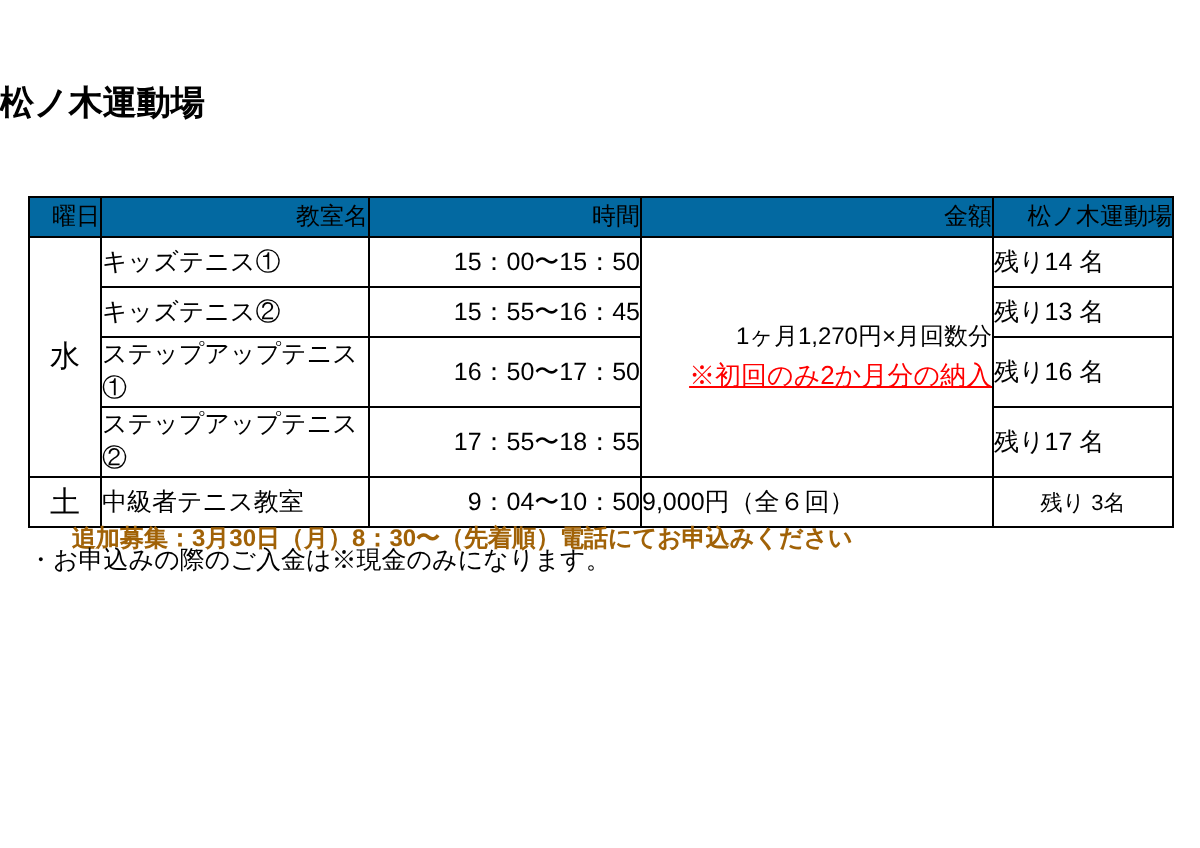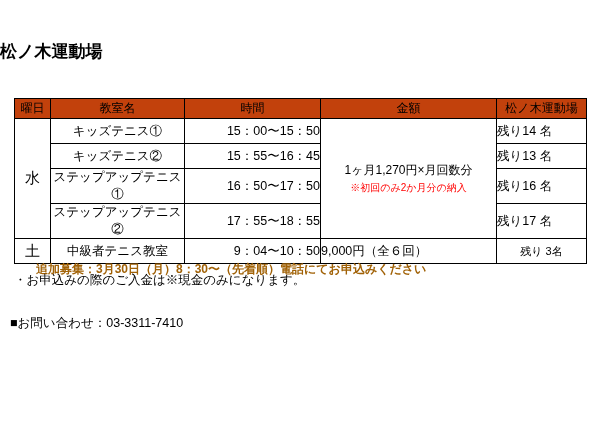--- a/index.html
+++ b/index.html
@@ -54,55 +54,55 @@
     table-layout: fixed;
     font-size: 12px;
   }
   table.schedule th,
   table.schedule td {
     border: 1px solid #000000;
     padding: 0;
     vertical-align: middle;
   }
   table.schedule thead th {
-    background: #c2410c;
+    background: #0369a1;
     font-weight: normal;
-    text-align: center;
+    text-align: right;
     height: 19px;
     font-size: 12px;
   }
   .col-day { width: 36px; }
   .col-class { width: 134px; }
   .col-time { width: 136px; }
   .col-fee { width: 176px; }
   .col-slots { width: 90px; }
 
   td.day {
     text-align: center;
     font-size: 15px;
   }
   td.classname {
     padding-left: 8px;
     font-size: 12.5px;
     height: 24px;
-    text-align: center;
   }
   td.time {
     text-align: right;
     font-size: 12.5px;
   }
   td.fee {
-    text-align: center;
+    text-align: right;
     font-size: 12px;
     line-height: 1.55;
   }
   td.fee .fee-note {
     color: #ff0000;
     display: block;
-    font-size: 10px;
+    font-size: 13px;
+    text-decoration: underline;
   }
   td.slots {
     padding-left: 6px;
     font-size: 12.5px;
     margin-left: 21px;
   }
   td.fee-single {
     text-align: left;
     font-size: 12.5px;
   }
@@ -198,15 +198,14 @@
       </tr>
     </tbody>
   </table>
 
   <div class="notice-red">追加募集：3月30日（月）8：30〜（先着順）電話にてお申込みください</div>
 
   <div class="notice-pay">
     <span>・お申込みの際のご入金は</span><span class="pay-note">※現金のみになります。</span>
   </div>
 
-  <div class="contact">■お問い合わせ：03-3311-7410</div>
 
 </div>
 
 </body></html>

